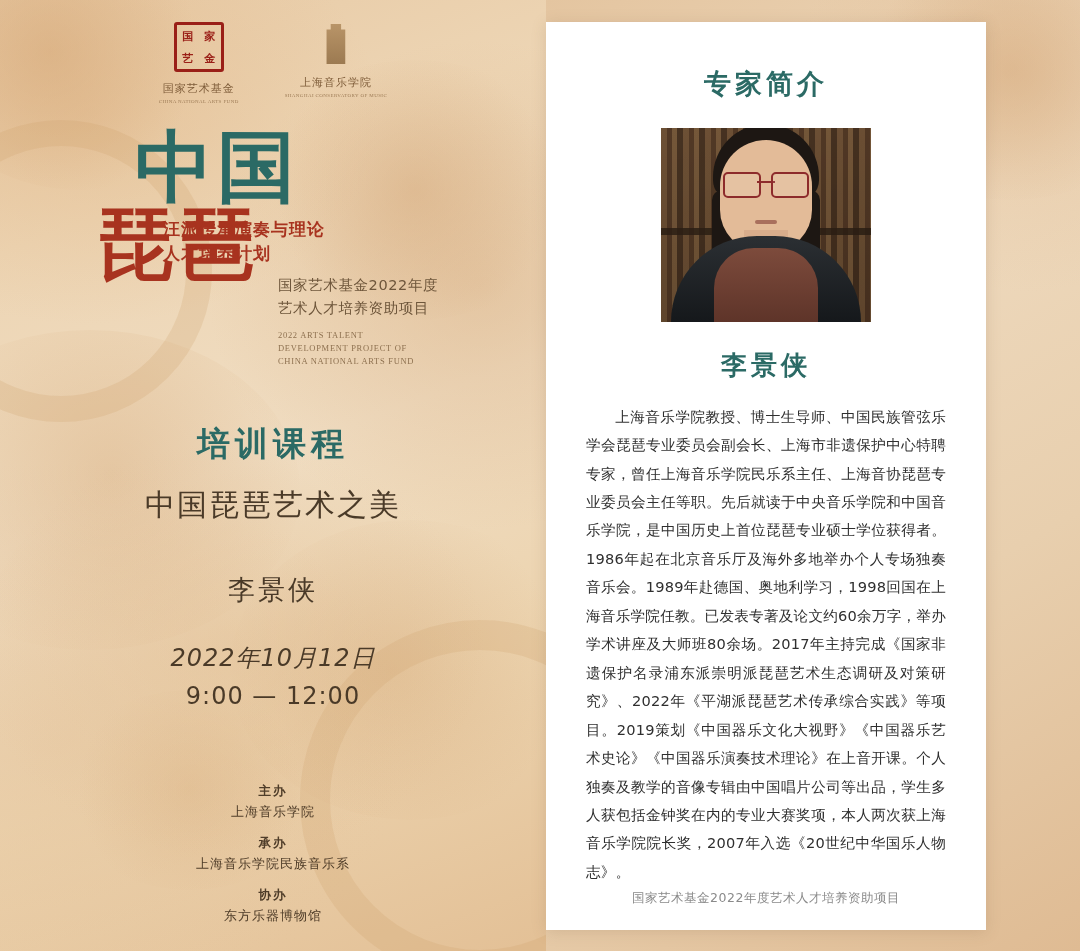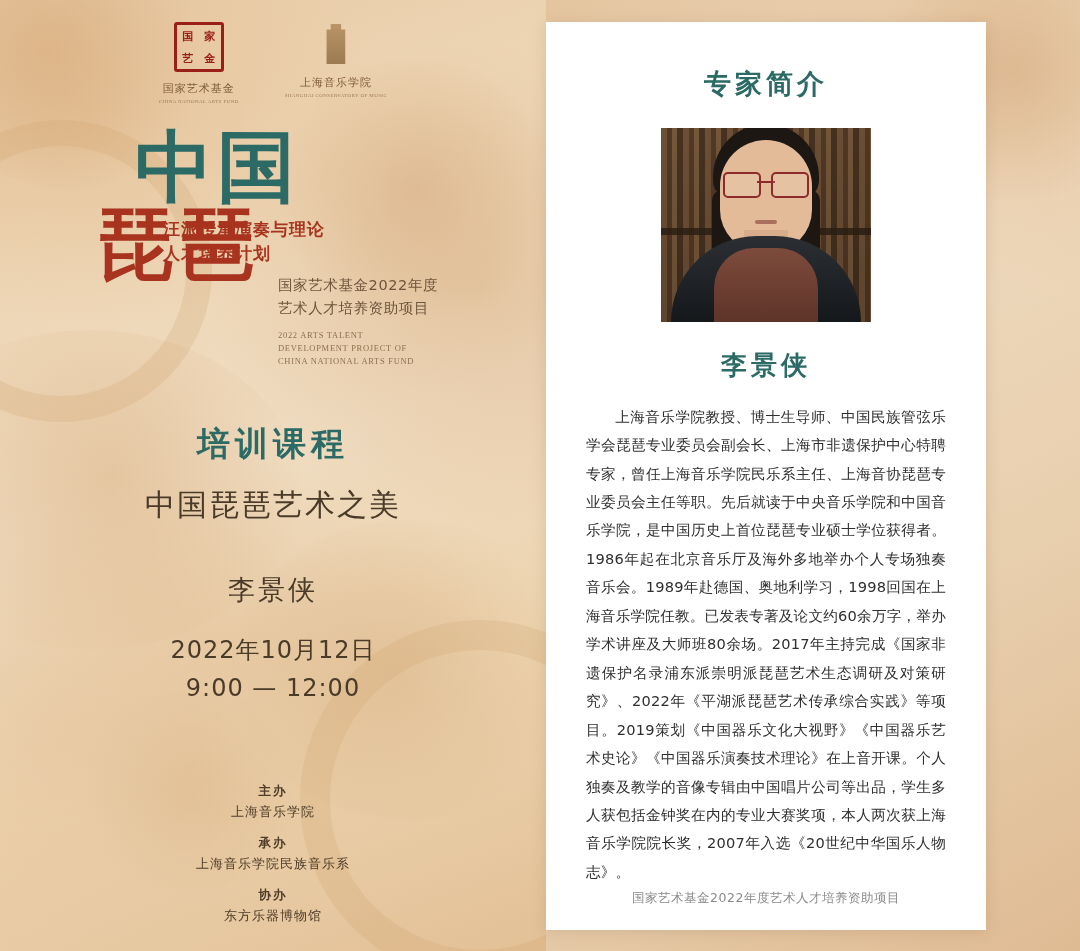--- a/index.html
+++ b/index.html
@@ -184,25 +184,26 @@
     letter-spacing: 2px;
   }
   .speaker {
     margin-top: 46px;
     font-family: "DejaVu Sans", sans-serif;
     font-size: 27px;
     color: #4a3a28;
     letter-spacing: 3px;
   }
   .date {
-    margin-top: 26px;
+    margin-top: 34px;
     font-family: "DejaVu Sans", sans-serif;
     font-size: 24px;
     color: #4a3a28;
     letter-spacing: 1px;
+    font-style: italic;
   }
   .time {
     margin-top: 8px;
     font-family: "DejaVu Sans", sans-serif;
     font-size: 24px;
     color: #4a3a28;
     letter-spacing: 1px;
   }
 
   .credits {

